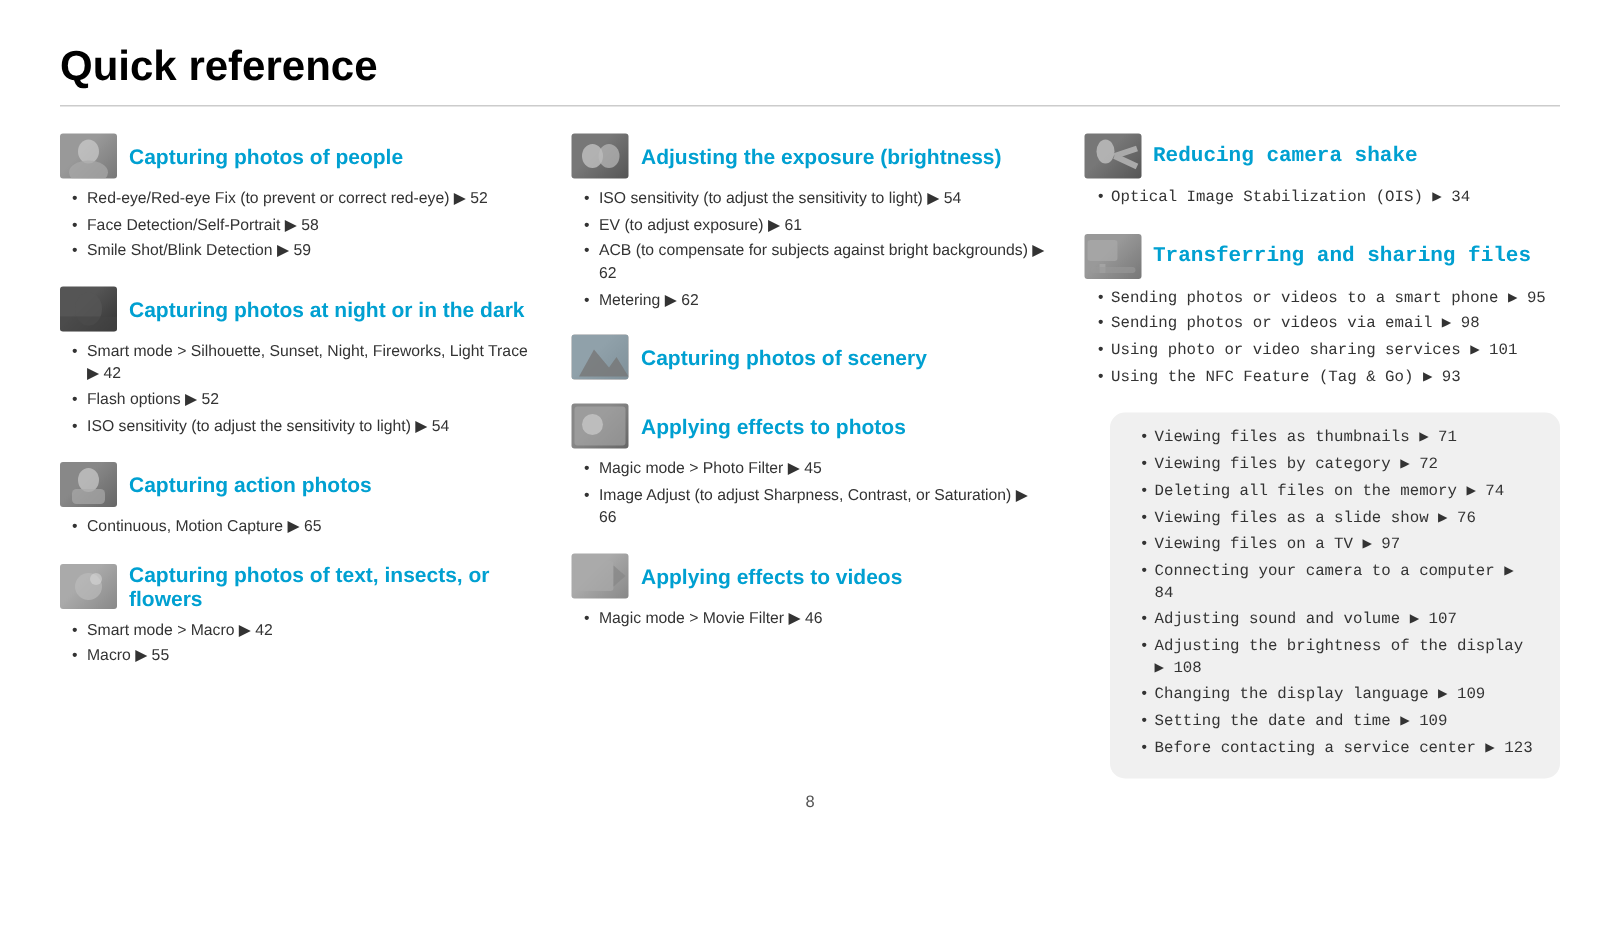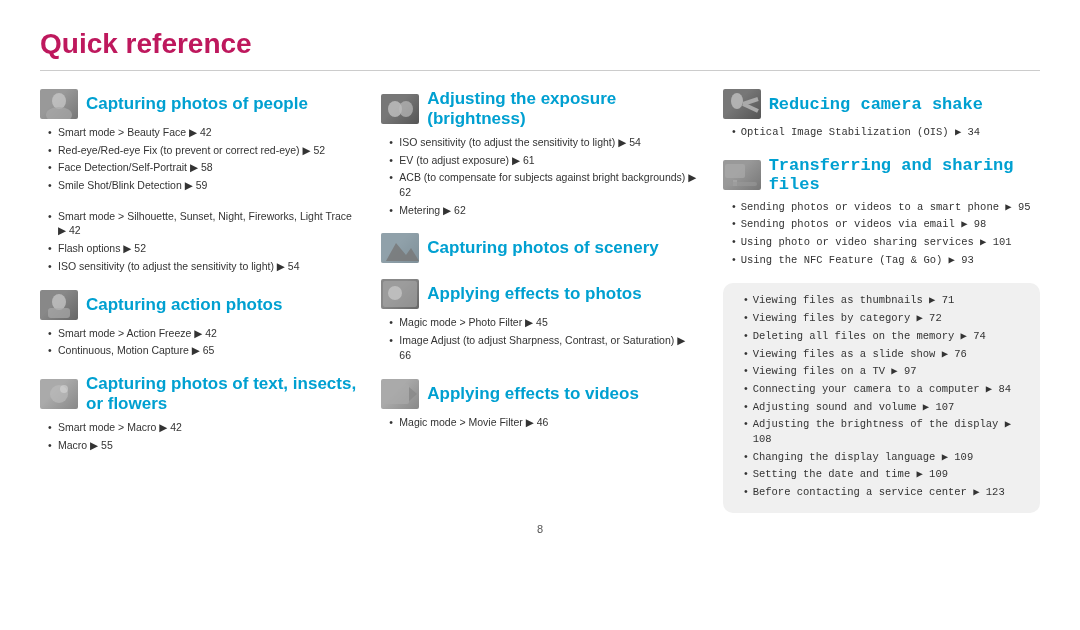--- a/index.html
+++ b/index.html
@@ -7,21 +7,21 @@
       font-family: Arial, sans-serif;
       background: #fff;
       width: 1080px;
       height: 630px;
       overflow: hidden;
       padding: 28px 40px 20px 40px;
       font-size: 11px;
       color: #222;
     }
     h1 {
-      color: #be185d;
+      color: #000000;
       font-size: 28px;
       font-weight: bold;
       margin-bottom: 10px;
     }
     .divider {
       border: none;
       border-top: 1.5px solid #ccc;
       margin-bottom: 18px;
     }
     .columns {
@@ -49,21 +49,21 @@
       border-radius: 2px;
       flex-shrink: 0;
       overflow: hidden;
       display: flex;
       align-items: center;
       justify-content: center;
     }
     .section-title {
       color: #00a0d1;
       font-weight: bold;
-      font-size: 17px;
+      font-size: 14px;
     }
     .bullet-list {
       list-style: none;
       padding-left: 8px;
     }
     .bullet-list li {
       position: relative;
       padding-left: 10px;
       margin-bottom: 3px;
       font-size: 10.5px;
@@ -74,20 +74,21 @@
       content: "•";
       position: absolute;
       left: 0;
       color: #333;
     }
     .gray-box {
       background: #f0f0f0;
       border-radius: 10px;
       padding: 10px 12px;
       margin-top: 8px;
+      margin-left: 17px;
     }
     .page-num {
       text-align: center;
       font-size: 11px;
       color: #555;
       margin-top: 10px;
     }
     
     .icon-people { background: linear-gradient(135deg, #999 40%, #777 100%); }
     .icon-night { background: linear-gradient(135deg, #555 40%, #333 100%); }
@@ -114,47 +115,54 @@
       <div class="section-header">
         <div class="section-icon icon-people">
           <svg width="38" height="30">
               <ellipse cx="19" cy="12" rx="7" ry="8" fill="#ccc" opacity="0.7"></ellipse>
               <ellipse cx="19" cy="26" rx="13" ry="8" fill="#aaa" opacity="0.7"></ellipse>
             </svg>
         </div>
         <span class="section-title">Capturing photos of people</span>
       </div>
       <ul class="bullet-list">
-        <li>Smart mode &gt; Beauty Face ▶ 42</li>
         <li>Red-eye/Red-eye Fix (to prevent or correct red-eye) ▶ 52</li>
         <li>Face Detection/Self-Portrait ▶ 58</li>
         <li>Smile Shot/Blink Detection ▶ 59</li>
       </ul>
     </div>
 
     <div class="section">
+      <div class="section-header">
+        <div class="section-icon icon-night">
+          <svg width="38" height="30">
+              <ellipse cx="19" cy="15" rx="9" ry="11" fill="#555" opacity="0.8"></ellipse>
+              <rect x="0" y="20" width="38" height="10" fill="#444" opacity="0.6"></rect>
+            </svg>
+        </div>
+        <span class="section-title">Capturing photos at night or in the dark</span>
+      </div>
       <ul class="bullet-list">
         <li>Smart mode &gt; Silhouette, Sunset, Night, Fireworks, Light Trace ▶ 42</li>
         <li>Flash options ▶ 52</li>
         <li>ISO sensitivity (to adjust the sensitivity to light) ▶ 54</li>
       </ul>
     </div>
 
     <div class="section">
       <div class="section-header">
         <div class="section-icon icon-action">
           <svg width="38" height="30">
               <ellipse cx="19" cy="12" rx="7" ry="8" fill="#ccc" opacity="0.7"></ellipse>
               <rect x="8" y="18" width="22" height="10" rx="3" fill="#aaa" opacity="0.7"></rect>
             </svg>
         </div>
         <span class="section-title">Capturing action photos</span>
       </div>
       <ul class="bullet-list">
-        <li>Smart mode &gt; Action Freeze ▶ 42</li>
         <li>Continuous, Motion Capture ▶ 65</li>
       </ul>
     </div>
 
     <div class="section">
       <div class="section-header">
         <div class="section-icon icon-text">
           <svg width="38" height="30">
               <circle cx="19" cy="15" r="9" fill="#bbb" opacity="0.7"></circle>
               <circle cx="24" cy="10" r="4" fill="#ddd" opacity="0.5"></circle>

